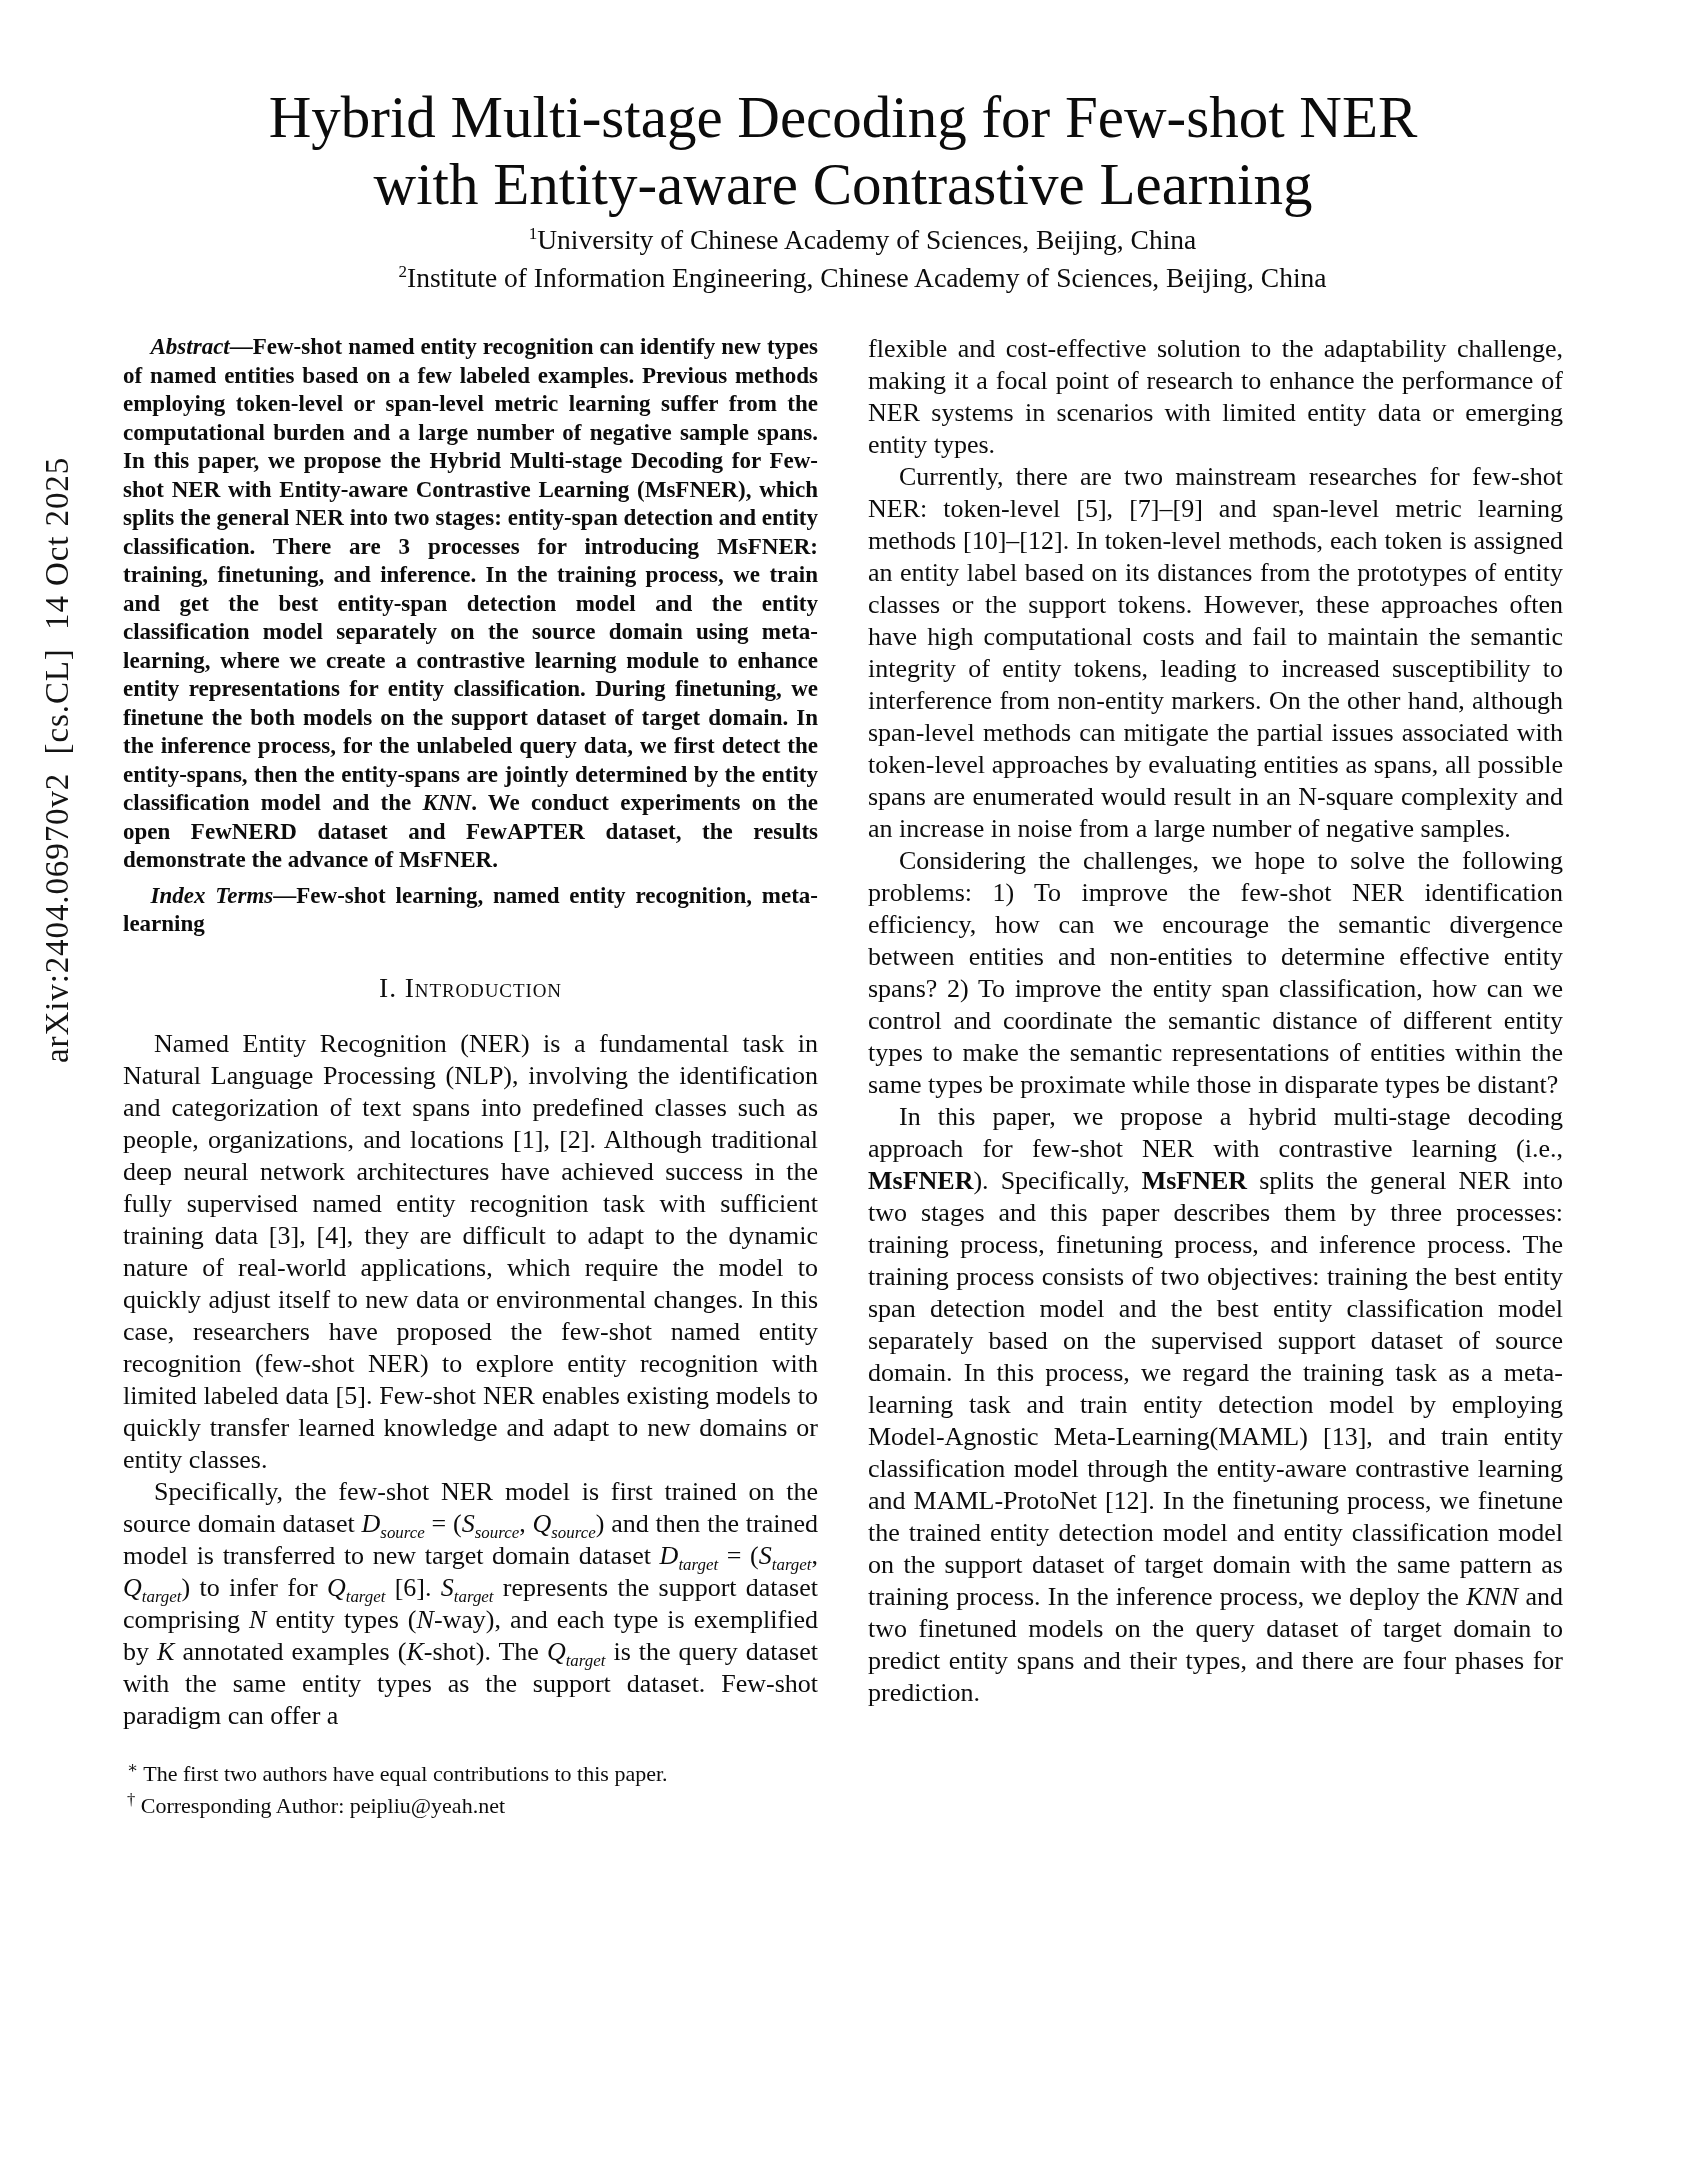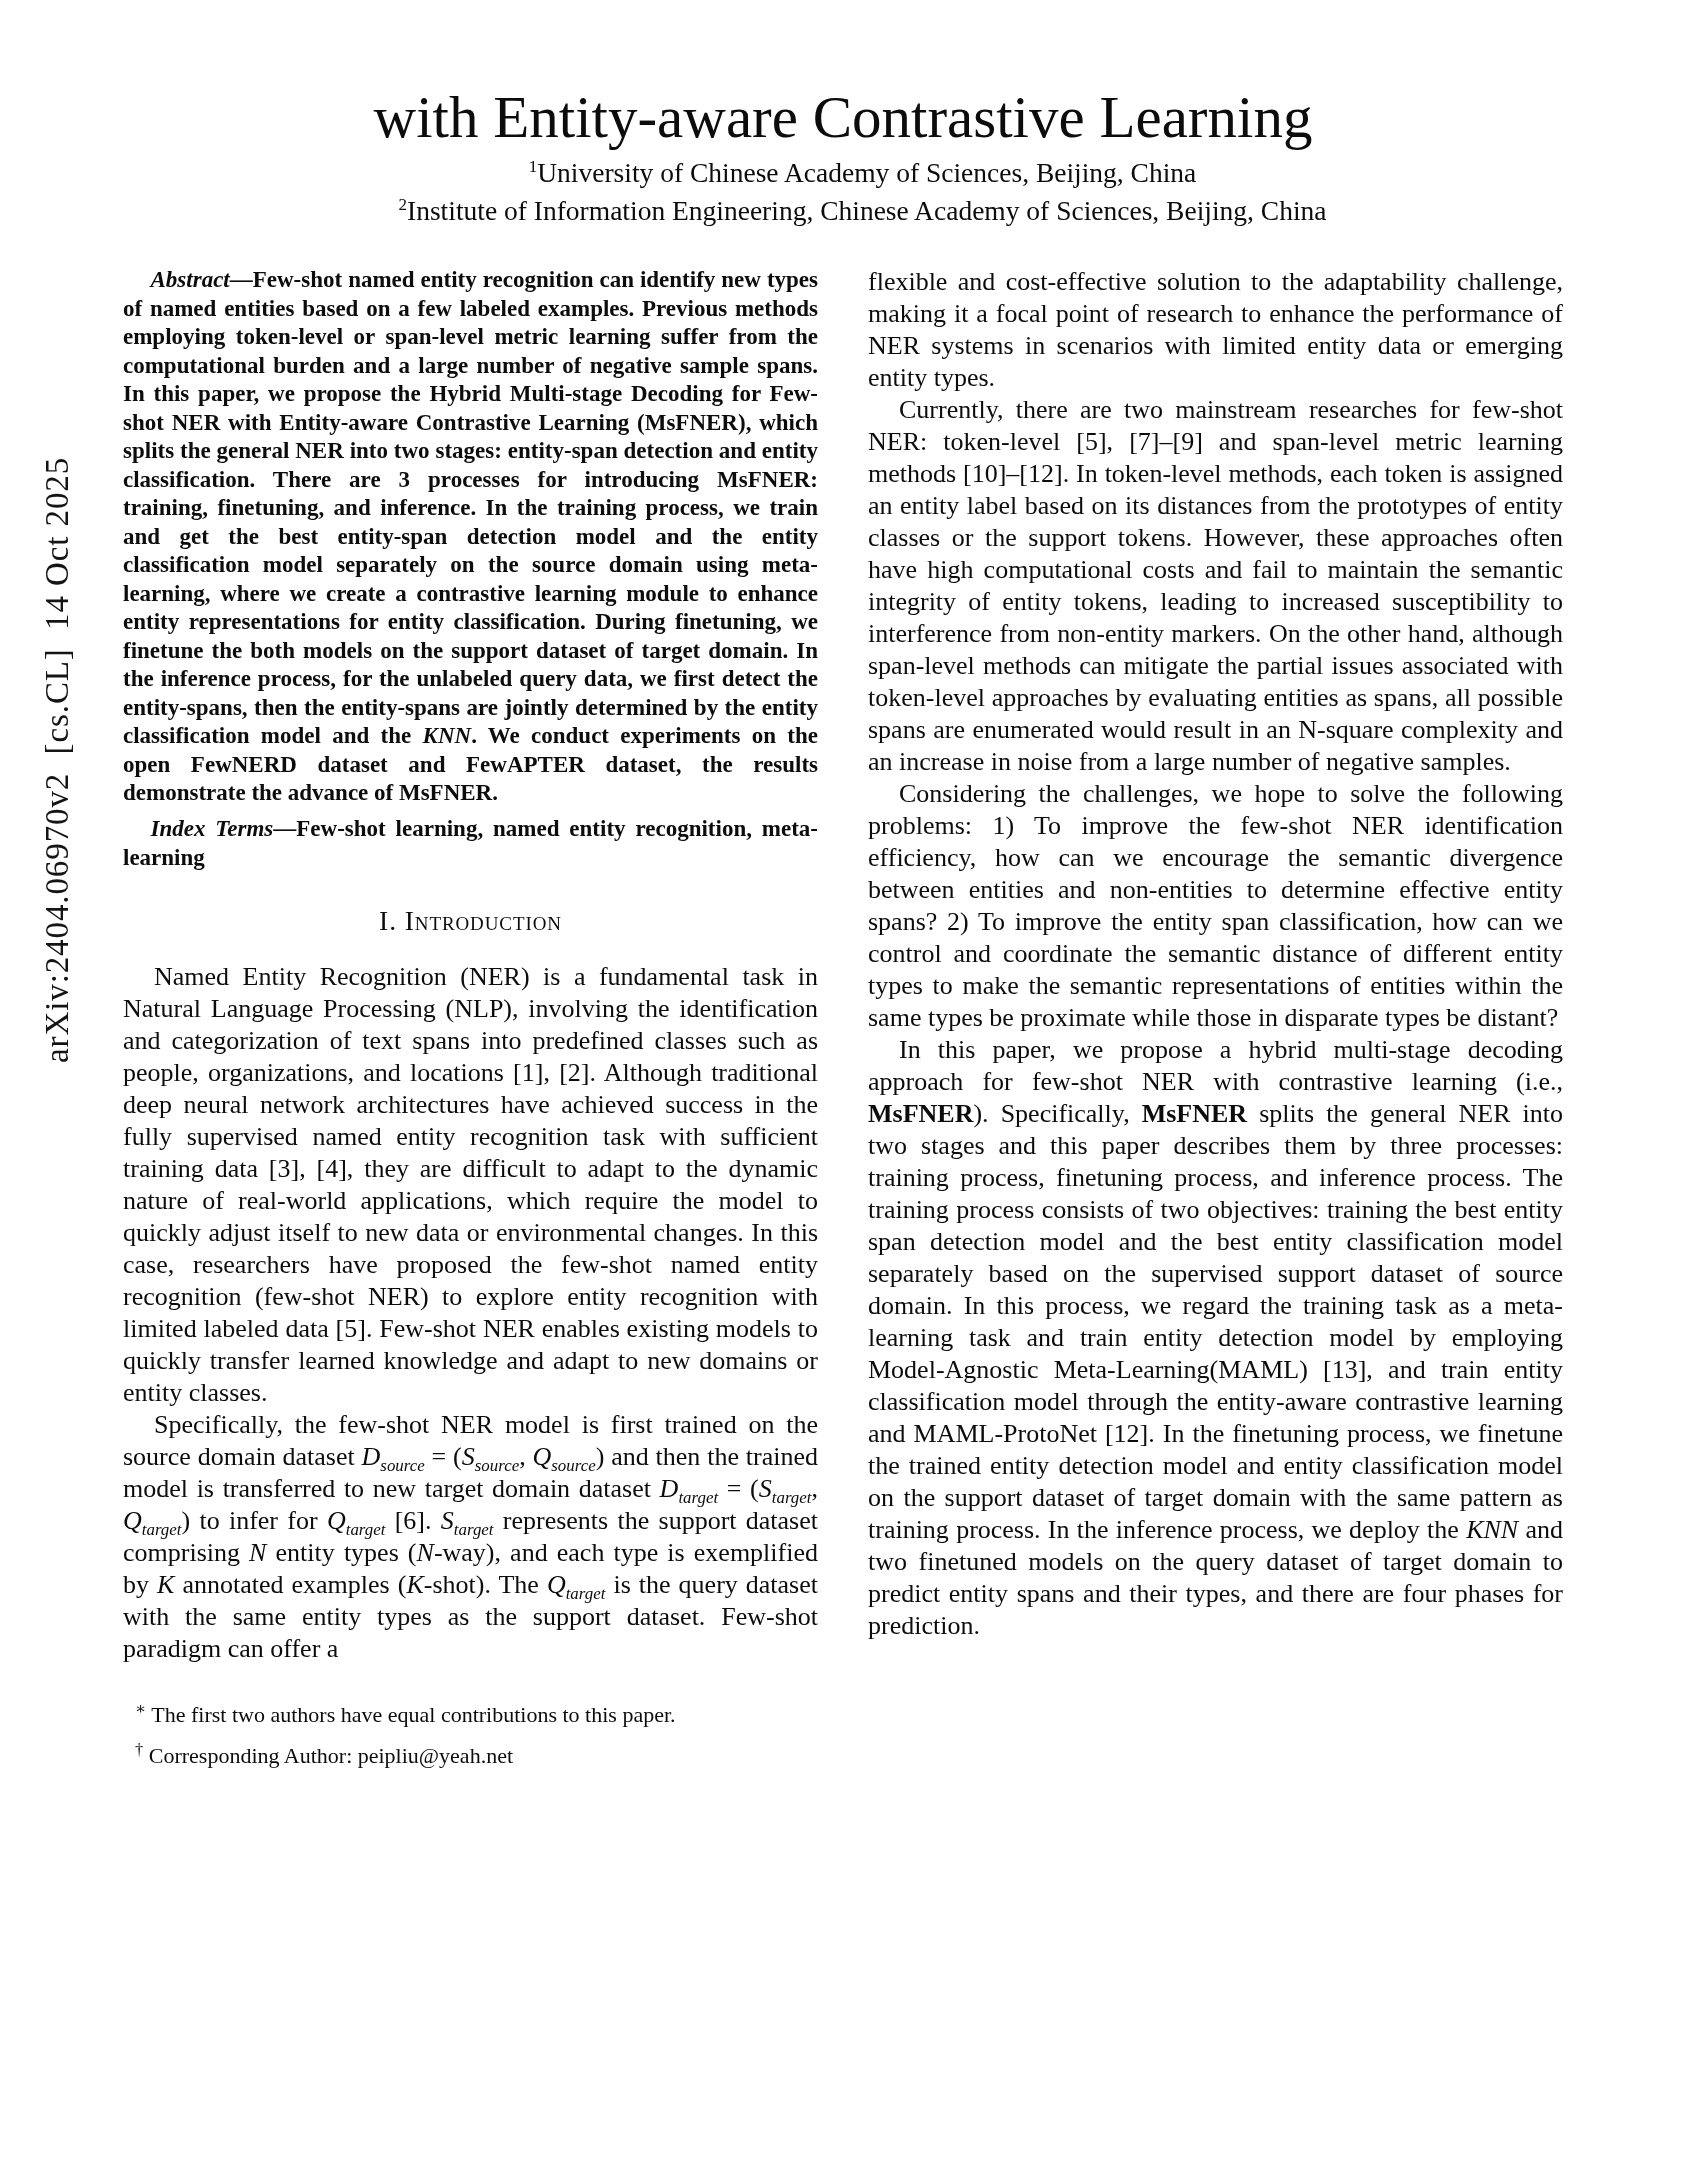--- a/index.html
+++ b/index.html
@@ -73,32 +73,33 @@
     text-align: justify;
     text-indent: 31px;
   }
   .no-indent { text-indent: 0; }
   .footnotes {
     margin-top: auto;
     padding-top: 24px;
     font-size: 22px;
     line-height: 28.5px;
   }
-  .footnote { margin: 12px; text-align: left; }
+  .footnote { margin: 4px; text-align: left; }
   .footnote sup { font-size: 0.75em; }
 </style>
 </head>
 <body>
 
 <div class="page">
 
   <div class="arxiv-strip">arXiv:2404.06970v2  [cs.CL]  14 Oct 2025</div>
 
   <header class="paper-header">
     <h1 class="title">
+      <span class="title-line">Hybrid Multi-stage Decoding for Few-shot NER</span>
       <span class="title-line">with Entity-aware Contrastive Learning</span>
     </h1>
     <div class="affiliation"><sup>1</sup>University of Chinese Academy of Sciences, Beijing, China</div>
     <div class="affiliation"><sup>2</sup>Institute of Information Engineering, Chinese Academy of Sciences, Beijing, China</div>
   </header>
 
   <div class="columns">
 
     <div class="column">
       <p class="abstract"><i>Abstract</i>—Few-shot named entity recognition can identify new types of named entities based on a few labeled examples. Previous methods employing token-level or span-level metric learning suffer from the computational burden and a large number of negative sample spans. In this paper, we propose the Hybrid Multi-stage Decoding for Few-shot NER with Entity-aware Contrastive Learning (MsFNER), which splits the general NER into two stages: entity-span detection and entity classification. There are 3 processes for introducing MsFNER: training, finetuning, and inference. In the training process, we train and get the best entity-span detection model and the entity classification model separately on the source domain using meta-learning, where we create a contrastive learning module to enhance entity representations for entity classification. During finetuning, we finetune the both models on the support dataset of target domain. In the inference process, for the unlabeled query data, we first detect the entity-spans, then the entity-spans are jointly determined by the entity classification model and the <i>KNN</i>. We conduct experiments on the open FewNERD dataset and FewAPTER dataset, the results demonstrate the advance of MsFNER.</p>

